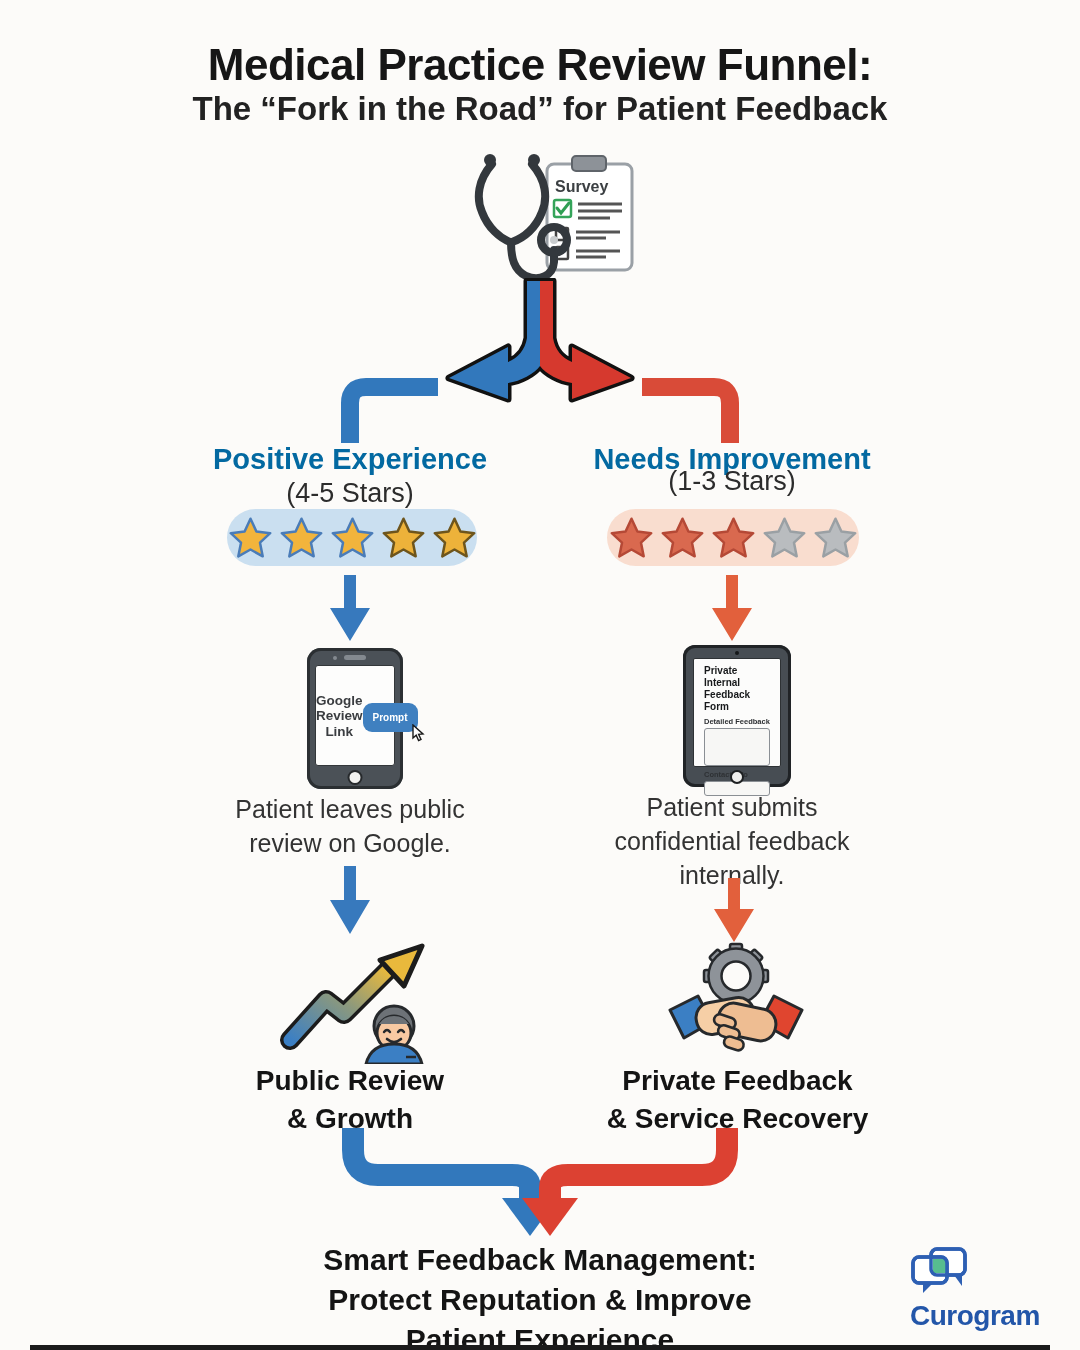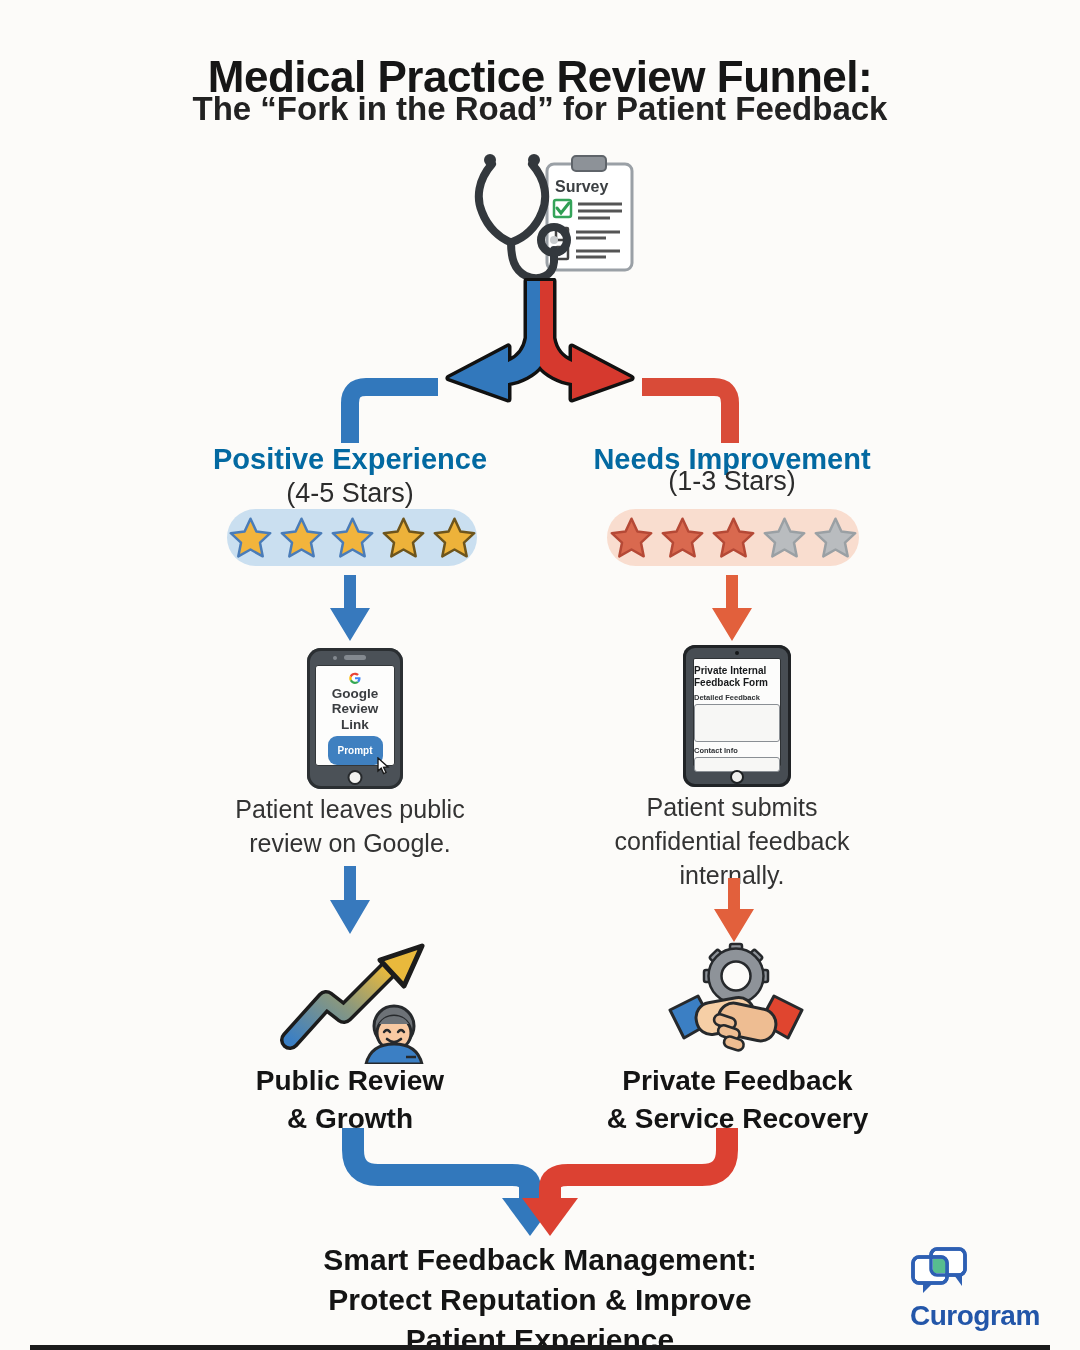--- a/index.html
+++ b/index.html
@@ -1,21 +1,21 @@
 <!DOCTYPE html>
 <html><head>
 <meta charset="utf-8">
 <style>
   html,body{margin:0;padding:0;background:#e8e8e8;}
   #canvas{position:relative;width:1080px;height:1350px;margin:0 auto;background:#fcfbf9;
           overflow:hidden;font-family:"Liberation Sans",sans-serif;color:#1c1c1c;}
   .abs{position:absolute;}
   .ctr{text-align:center;}
 
-  .title{left:0;right:0;top:40px;font-size:44px;font-weight:700;letter-spacing:-.5px;color:#161616;margin-top:12px;}
+  .title{left:0;right:0;top:40px;font-size:44px;font-weight:700;letter-spacing:-.5px;color:#161616;}
   .subtitle{left:0;right:0;top:90px;font-size:33px;font-weight:700;color:#222;}
 
   
   .col-head{font-size:29px;font-weight:700;color:#0369a1;}
   .col-sub{font-size:27px;font-weight:400;color:#2c2c2c;}
 
   
   .pill{display:flex;align-items:center;justify-content:center;gap:8px;border-radius:29px;}
   .pill-blue{background:#cadff0;}
   .pill-peach{background:#f9ddcf;}
@@ -24,33 +24,33 @@
   
   .varrow{display:block;}
 
   
   .phone{left:307px;top:648px;width:96px;height:141px;background:#4b5157;border-radius:14px;
          box-shadow:inset 0 0 0 3px #2b2f32;}
   .phone-dot{position:absolute;top:8px;left:26px;width:4px;height:4px;border-radius:50%;background:#83898f;}
   .phone-speaker{position:absolute;top:7px;left:50%;transform:translateX(-50%);width:22px;height:5px;border-radius:3px;background:#83898f;}
   .phone-home{position:absolute;bottom:4px;left:50%;transform:translateX(-50%);width:15px;height:15px;border-radius:50%;background:#f2f2f0;border:2px solid #26292c;box-sizing:border-box;}
   .phone-screen{position:absolute;left:8px;right:8px;top:17px;bottom:23px;background:#fdfdfc;border-radius:3px;
-                display:flex;flex-direction:column;align-items:center;border:1px solid #33373a;}
+                display:flex;flex-direction:row;align-items:center;border:1px solid #33373a;}
   .phone-text{font-size:13.5px;line-height:15.5px;font-weight:700;color:#3a3d40;text-align:center;margin-top:1px;}
   .prompt-btn{position:relative;margin-top:4px;background:#3f80c0;color:#fff;font-size:10px;font-weight:700;
               padding:9px 10px;border-radius:9px;}
   .cursor{position:absolute;right:-8px;bottom:-10px;}
 
   
   .tablet{left:683px;top:645px;width:108px;height:142px;background:#474d53;border-radius:12px;
           box-shadow:inset 0 0 0 3px #202326;}
   .tab-cam{position:absolute;top:6px;left:50%;transform:translateX(-50%);width:4px;height:4px;border-radius:50%;background:#16181a;}
   .tab-home{position:absolute;bottom:3px;left:50%;transform:translateX(-50%);width:14px;height:14px;border-radius:50%;background:#efefed;border:2px solid #1d2022;box-sizing:border-box;}
   .tab-screen{position:absolute;left:10px;right:10px;top:13px;bottom:20px;background:#fcfcfb;border-radius:2px;
-              padding:6px 0;box-sizing:border-box;border:1px solid #2e3235;}
+              padding:6px 10px;box-sizing:border-box;border:1px solid #2e3235;}
   .tab-title{font-size:10px;line-height:12px;font-weight:700;color:#17191b;}
   .tab-label{font-size:7.5px;font-weight:700;color:#2e3134;margin-top:4px;}
   .tab-box{border:1.5px solid #8a8f94;border-radius:3px;background:#f7f7f5;margin-top:2px;}
   .tab-box.big{height:36px;}
   .tab-box.small{height:13px;}
 
   .body-text{font-size:25px;line-height:34px;color:#333;}
   .outcome{font-size:28px;line-height:38px;font-weight:700;color:#141414;}
 
   .footer{left:0;right:0;top:1240px;font-size:30px;line-height:40px;font-weight:700;color:#141414;}

